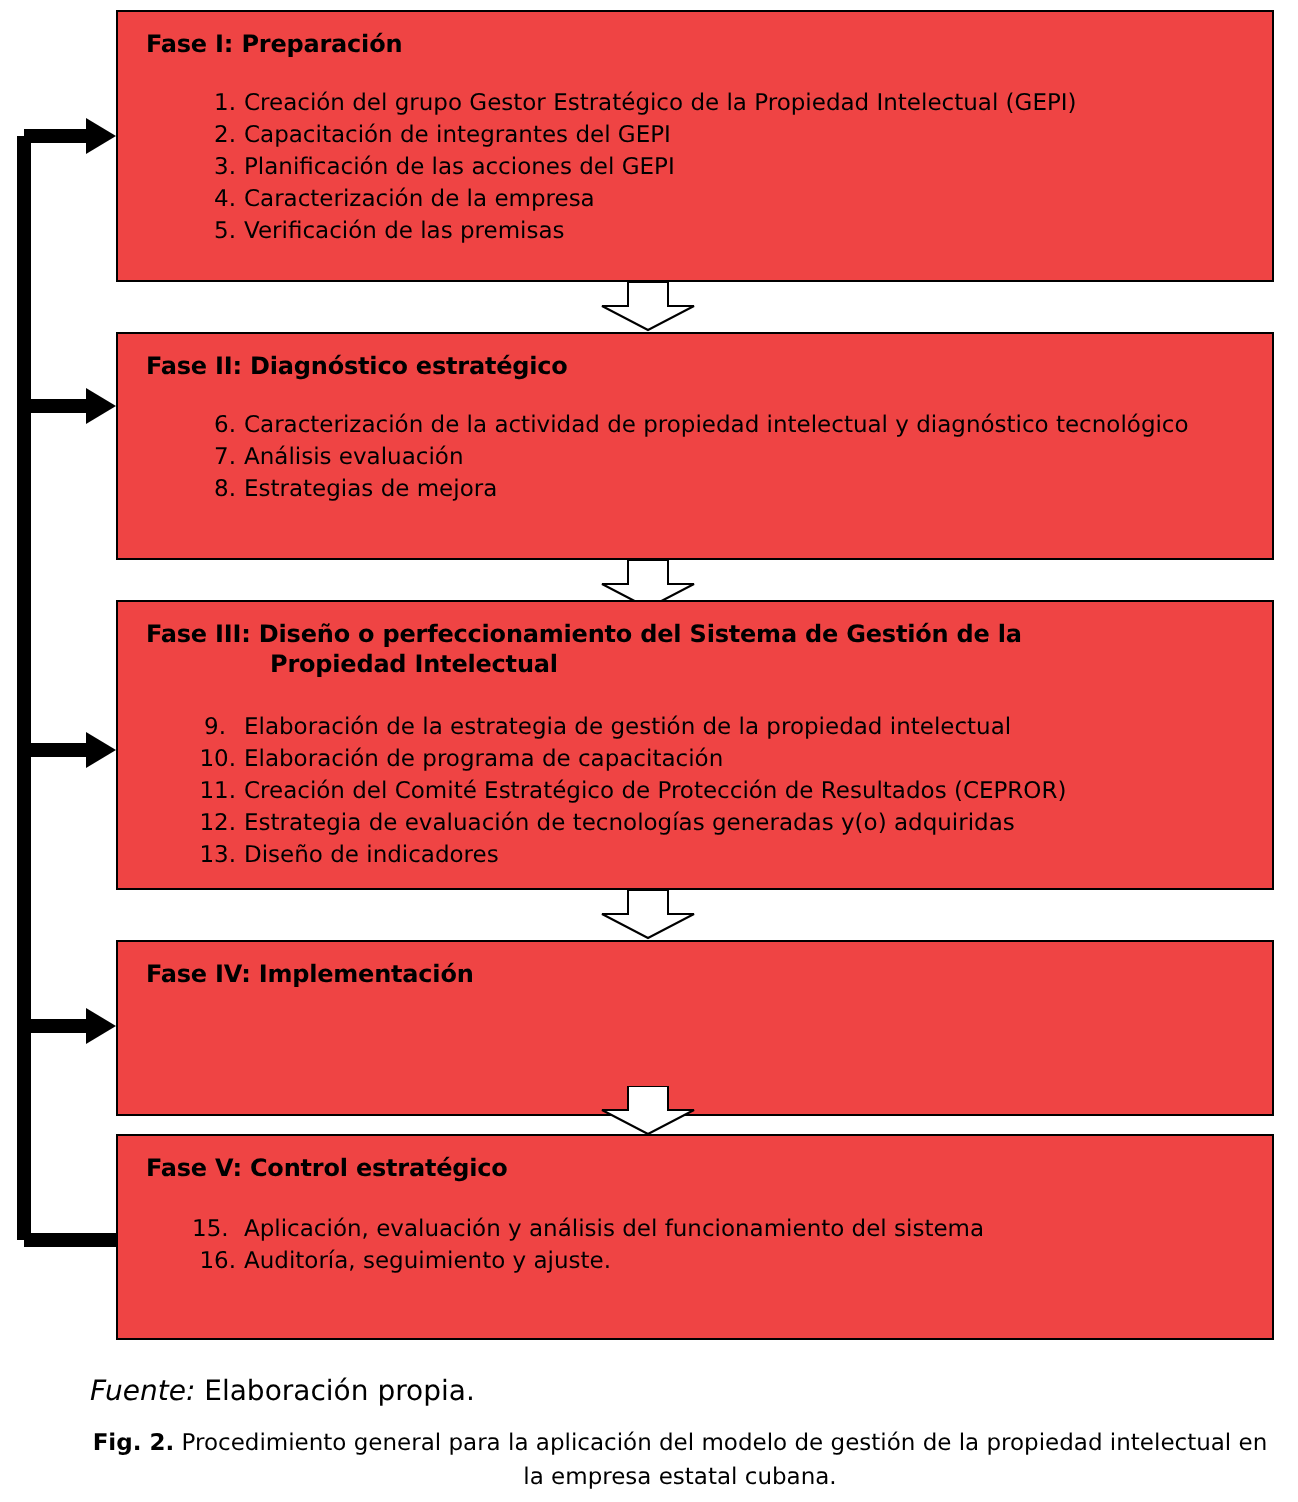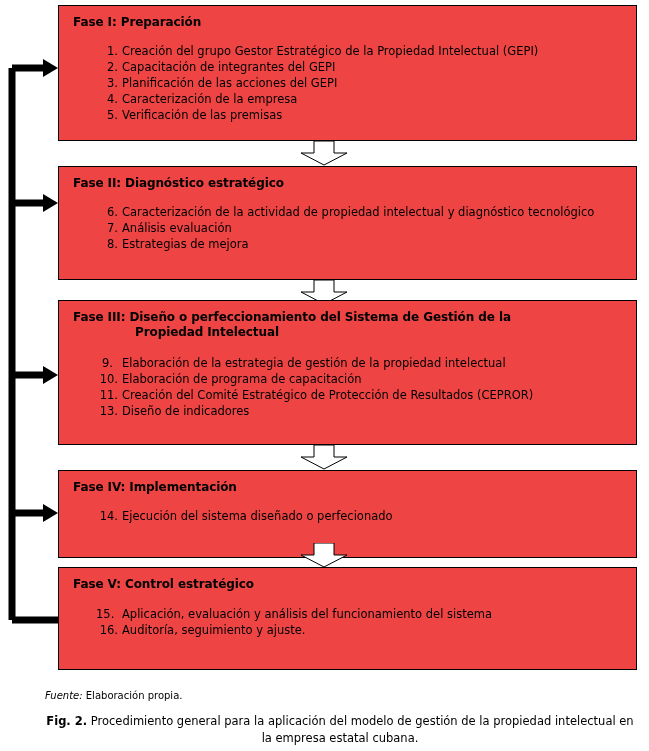--- a/index.html
+++ b/index.html
@@ -110,21 +110,21 @@
   }
 
   
   #caption-block {
     position: absolute;
     left: 45px;
     top: 688px;
     width: 590px;
   }
   #source-line {
-    font-size: 10px;
+    font-size: 14px;
     line-height: 16px;
     margin-bottom: 9px;
   }
   #source-line .src-label {
     font-style: italic;
   }
   #figure-caption {
     font-size: 11.5px;
     line-height: 17px;
     text-align: center;
@@ -231,42 +231,40 @@
       </li>
       <li class="item">
         <span class="item-num">10.</span>
         <span class="item-text">Elaboración de programa de capacitación</span>
       </li>
       <li class="item">
         <span class="item-num">11.</span>
         <span class="item-text">Creación del Comité Estratégico de Protección de Resultados (CEPROR)</span>
       </li>
       <li class="item">
+        <span class="item-num">12.</span>
+        <span class="item-text">Estrategia de evaluación de tecnologías generadas y(o) adquiridas</span>
+      </li>
+      <li class="item">
         <span class="item-num">13.</span>
         <span class="item-text">Diseño de indicadores</span>
       </li>
     </ul>
   </div>
 
   <div class="connector" id="conn-3-4">
     <svg width="48" height="25" viewBox="0 0 48 25" xmlns="http://www.w3.org/2000/svg">
       <polygon points="14,0 34,0 34,12 47,12 24,24 1,12 14,12" fill="#ffffff" stroke="#000000" stroke-width="1"></polygon>
     </svg>
   </div>
 
   <div class="phase-box" id="phase-4">
     <div class="phase-title">
       <span>Fase IV: Implementación</span>
     </div>
-    <ul class="item-list">
-      <li class="item">
-        <span class="item-num">14.</span>
-        <span class="item-text">Ejecución del sistema diseñado o perfecionado</span>
-      </li>
-    </ul>
   </div>
 
   <div class="connector" id="conn-4-5">
     <svg width="48" height="25" viewBox="0 0 48 25" xmlns="http://www.w3.org/2000/svg">
       <polygon points="14,0 34,0 34,12 47,12 24,24 1,12 14,12" fill="#ffffff" stroke="#000000" stroke-width="1"></polygon>
     </svg>
   </div>
 
   <div class="phase-box" id="phase-5">
     <div class="phase-title">

